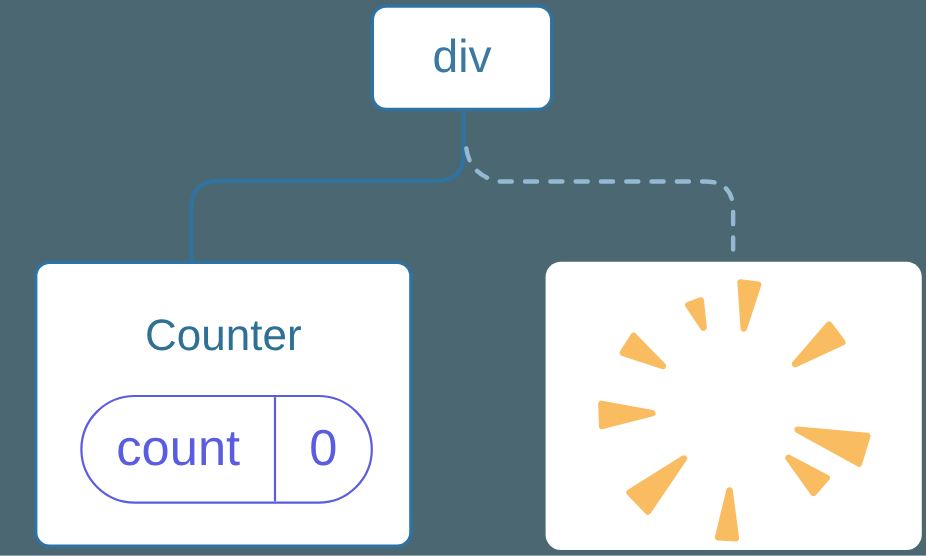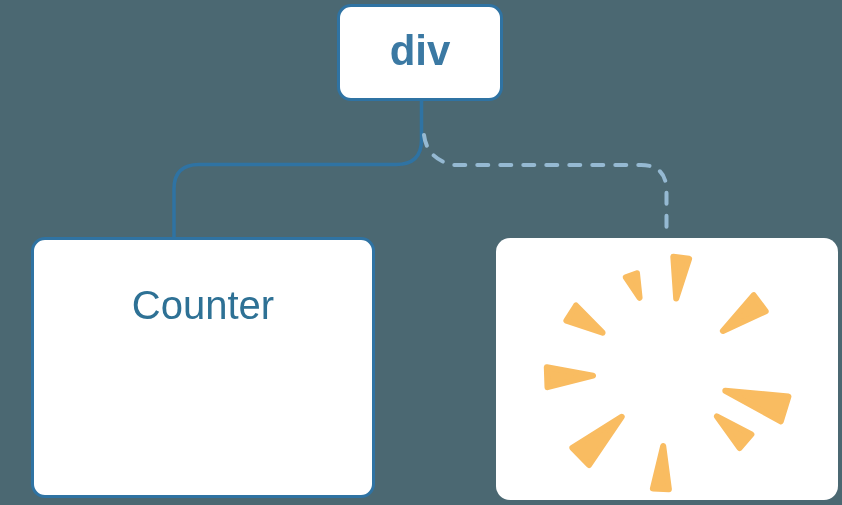--- a/index.html
+++ b/index.html
@@ -49,21 +49,20 @@
     border-radius: 14px;
   }
 
   .node-root {
     left: 337px; top: 4px;
     width: 166px; height: 97px;
     border: 3px solid var(--node-border);
     display: flex;
     align-items: center;
     justify-content: center;
-    font-weight: bold;
   }
   .root-label {
     font-size: 42px;
     color: var(--root-text);
     line-height: 1;
     padding-bottom: 4px;
   }
 
   .node-counter {
     left: 3px; top: 237px;
@@ -132,20 +131,24 @@
     <path class="edge-solid" d="M 421.5 99 L 421.5 140 Q 421.5 164.5 396 164.5 L 199 164.5 Q 174 164.5 174 189 L 174 238"></path>
     <path class="edge-dashed" d="M 424 135 Q 427 159 453 165 L 641 165 Q 666.5 165 666.5 191 L 666.5 233"></path>
   </svg>
 
   <div class="node node-root">
     <span class="root-label">div</span>
   </div>
 
   <div class="node node-counter">
     <div class="counter-title">Counter</div>
+    <div class="state-pill">
+      <div class="state-key">count</div>
+      <div class="state-value">0</div>
+    </div>
   </div>
 
   <div class="node node-removed">
     <svg class="poof" viewBox="-135 -135 270 270" xmlns="http://www.w3.org/2000/svg">
       <polygon points="9.2,-74.5 22.1,-114.2 6.3,-116.2"></polygon>
       <polygon points="-27.4,-75.2 -30.0,-99.8 -41.2,-95.6"></polygon>
       <polygon points="-64.4,-40.3 -91.0,-67.5 -100.6,-52.3"></polygon>
       <polygon points="-74.0,2.6 -120.2,-5.8 -119.5,14.2"></polygon>
       <polygon points="-45.3,43.8 -94.6,74.8 -78.0,92.0"></polygon>
       <polygon points="-3.8,72.9 -14.1,115.4 1.9,116.2"></polygon>

